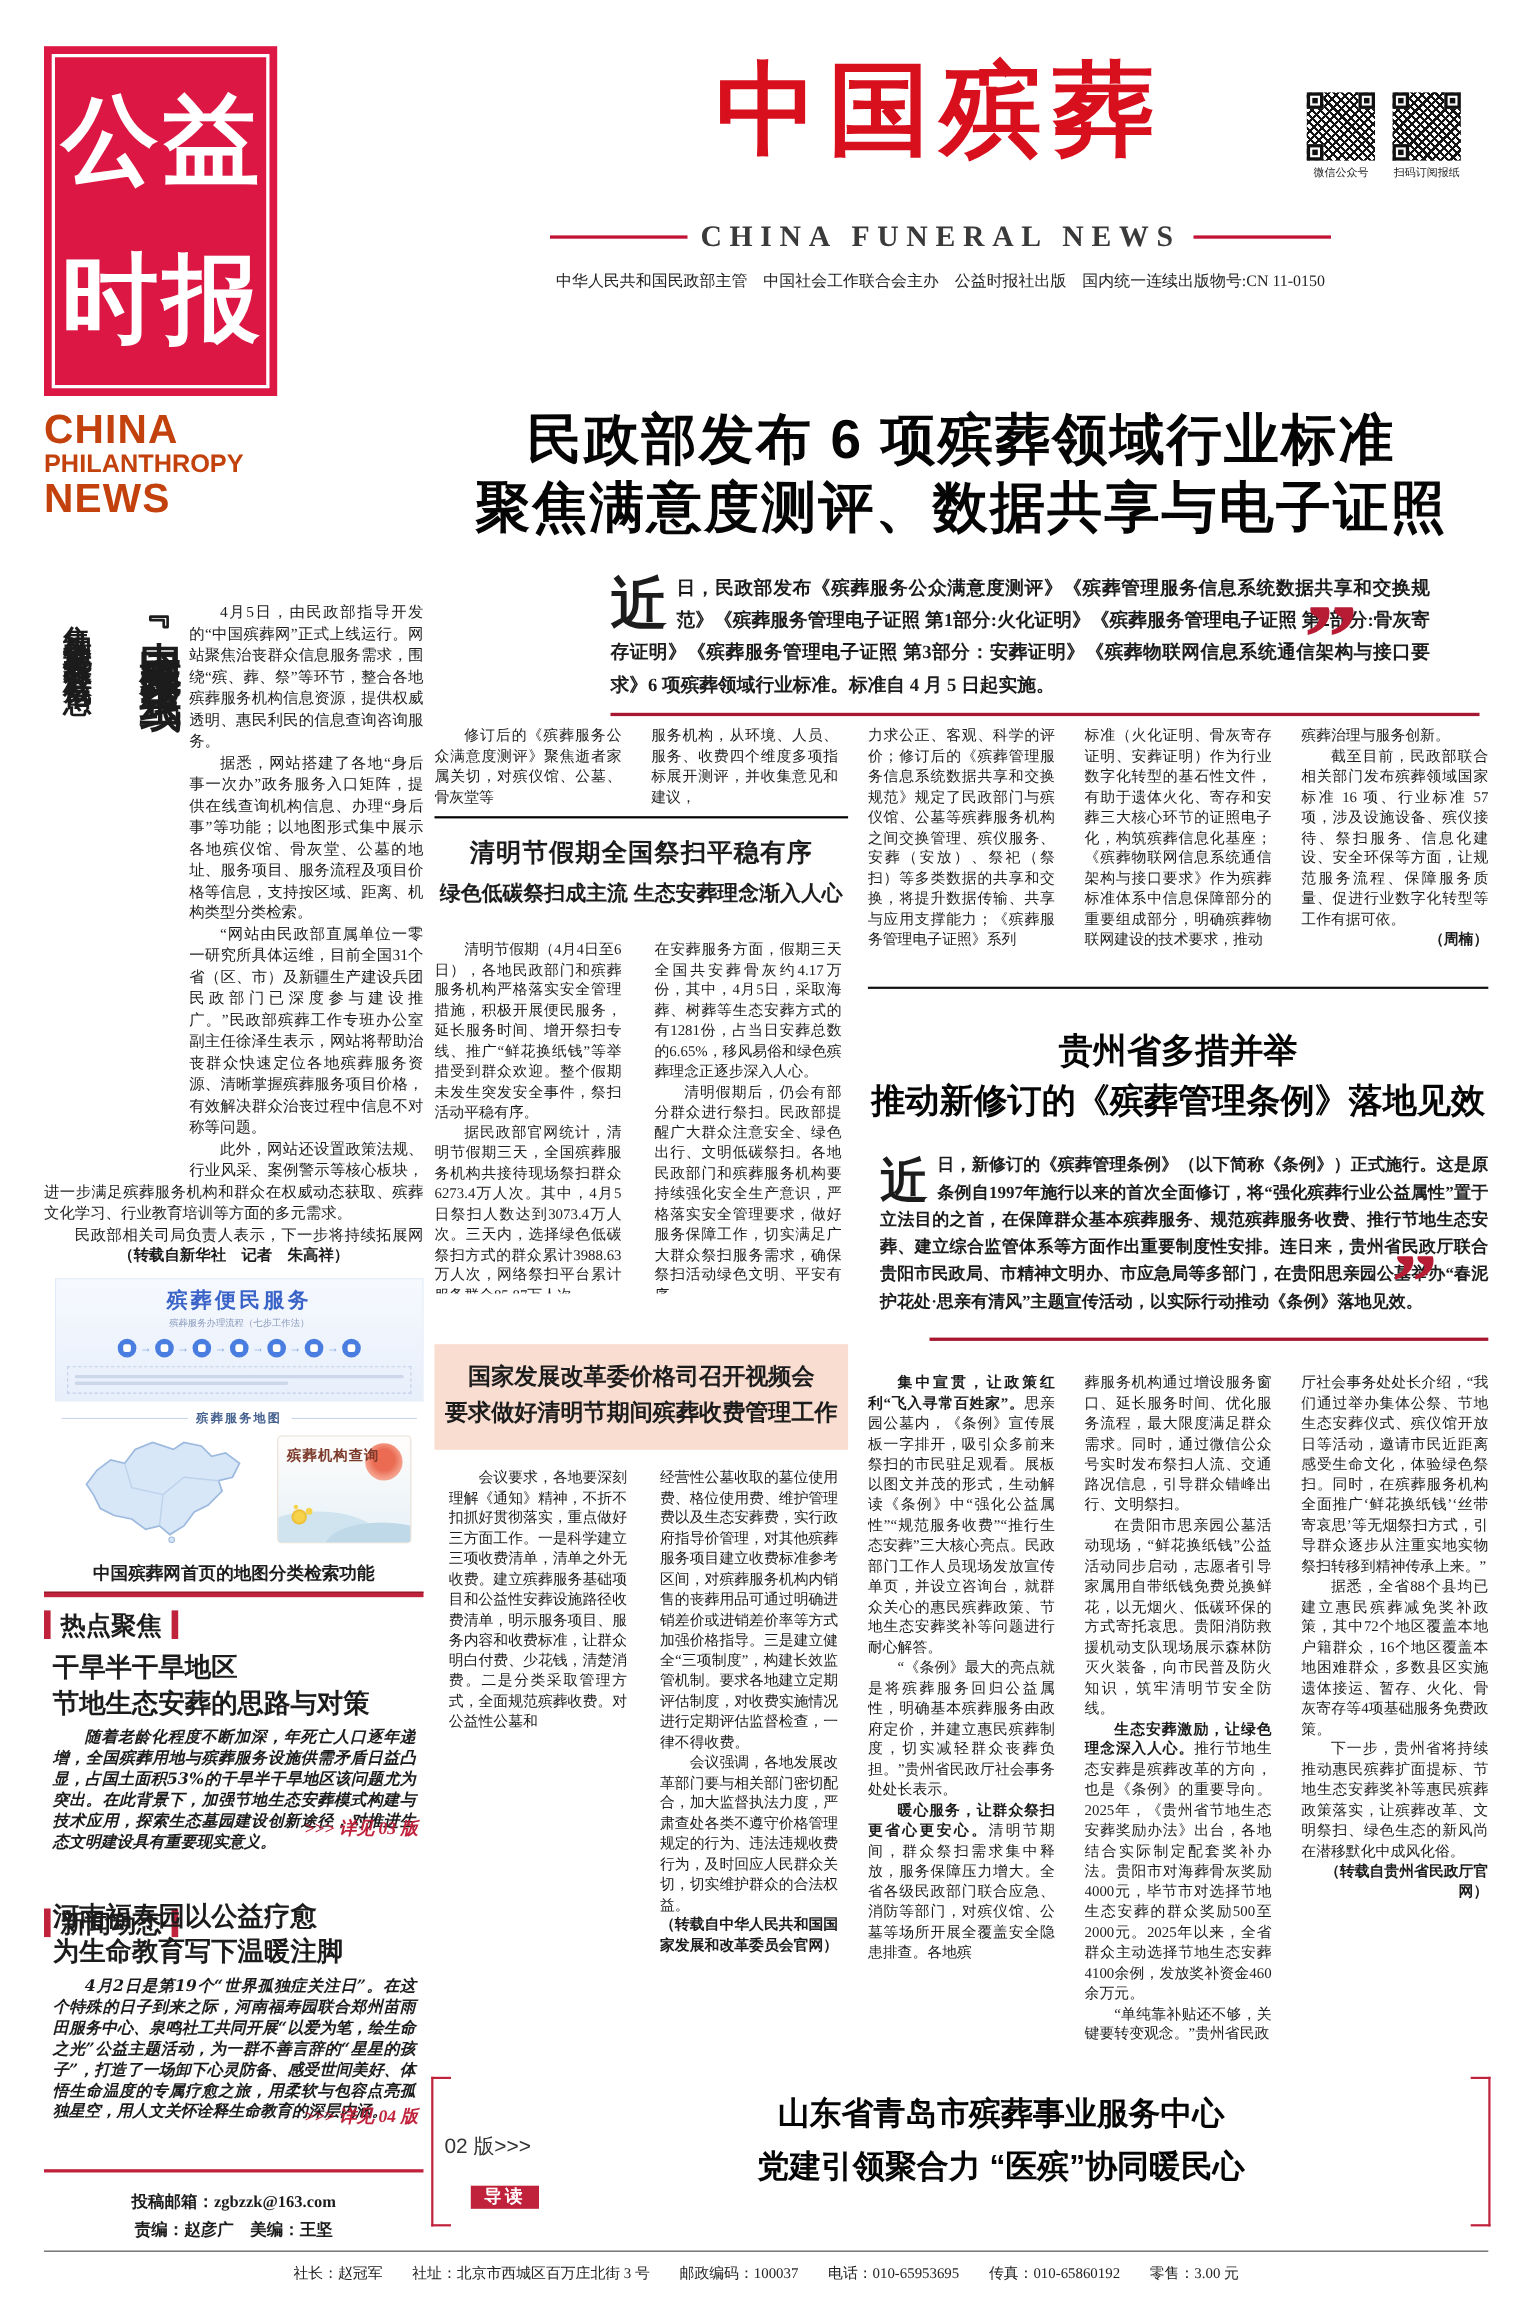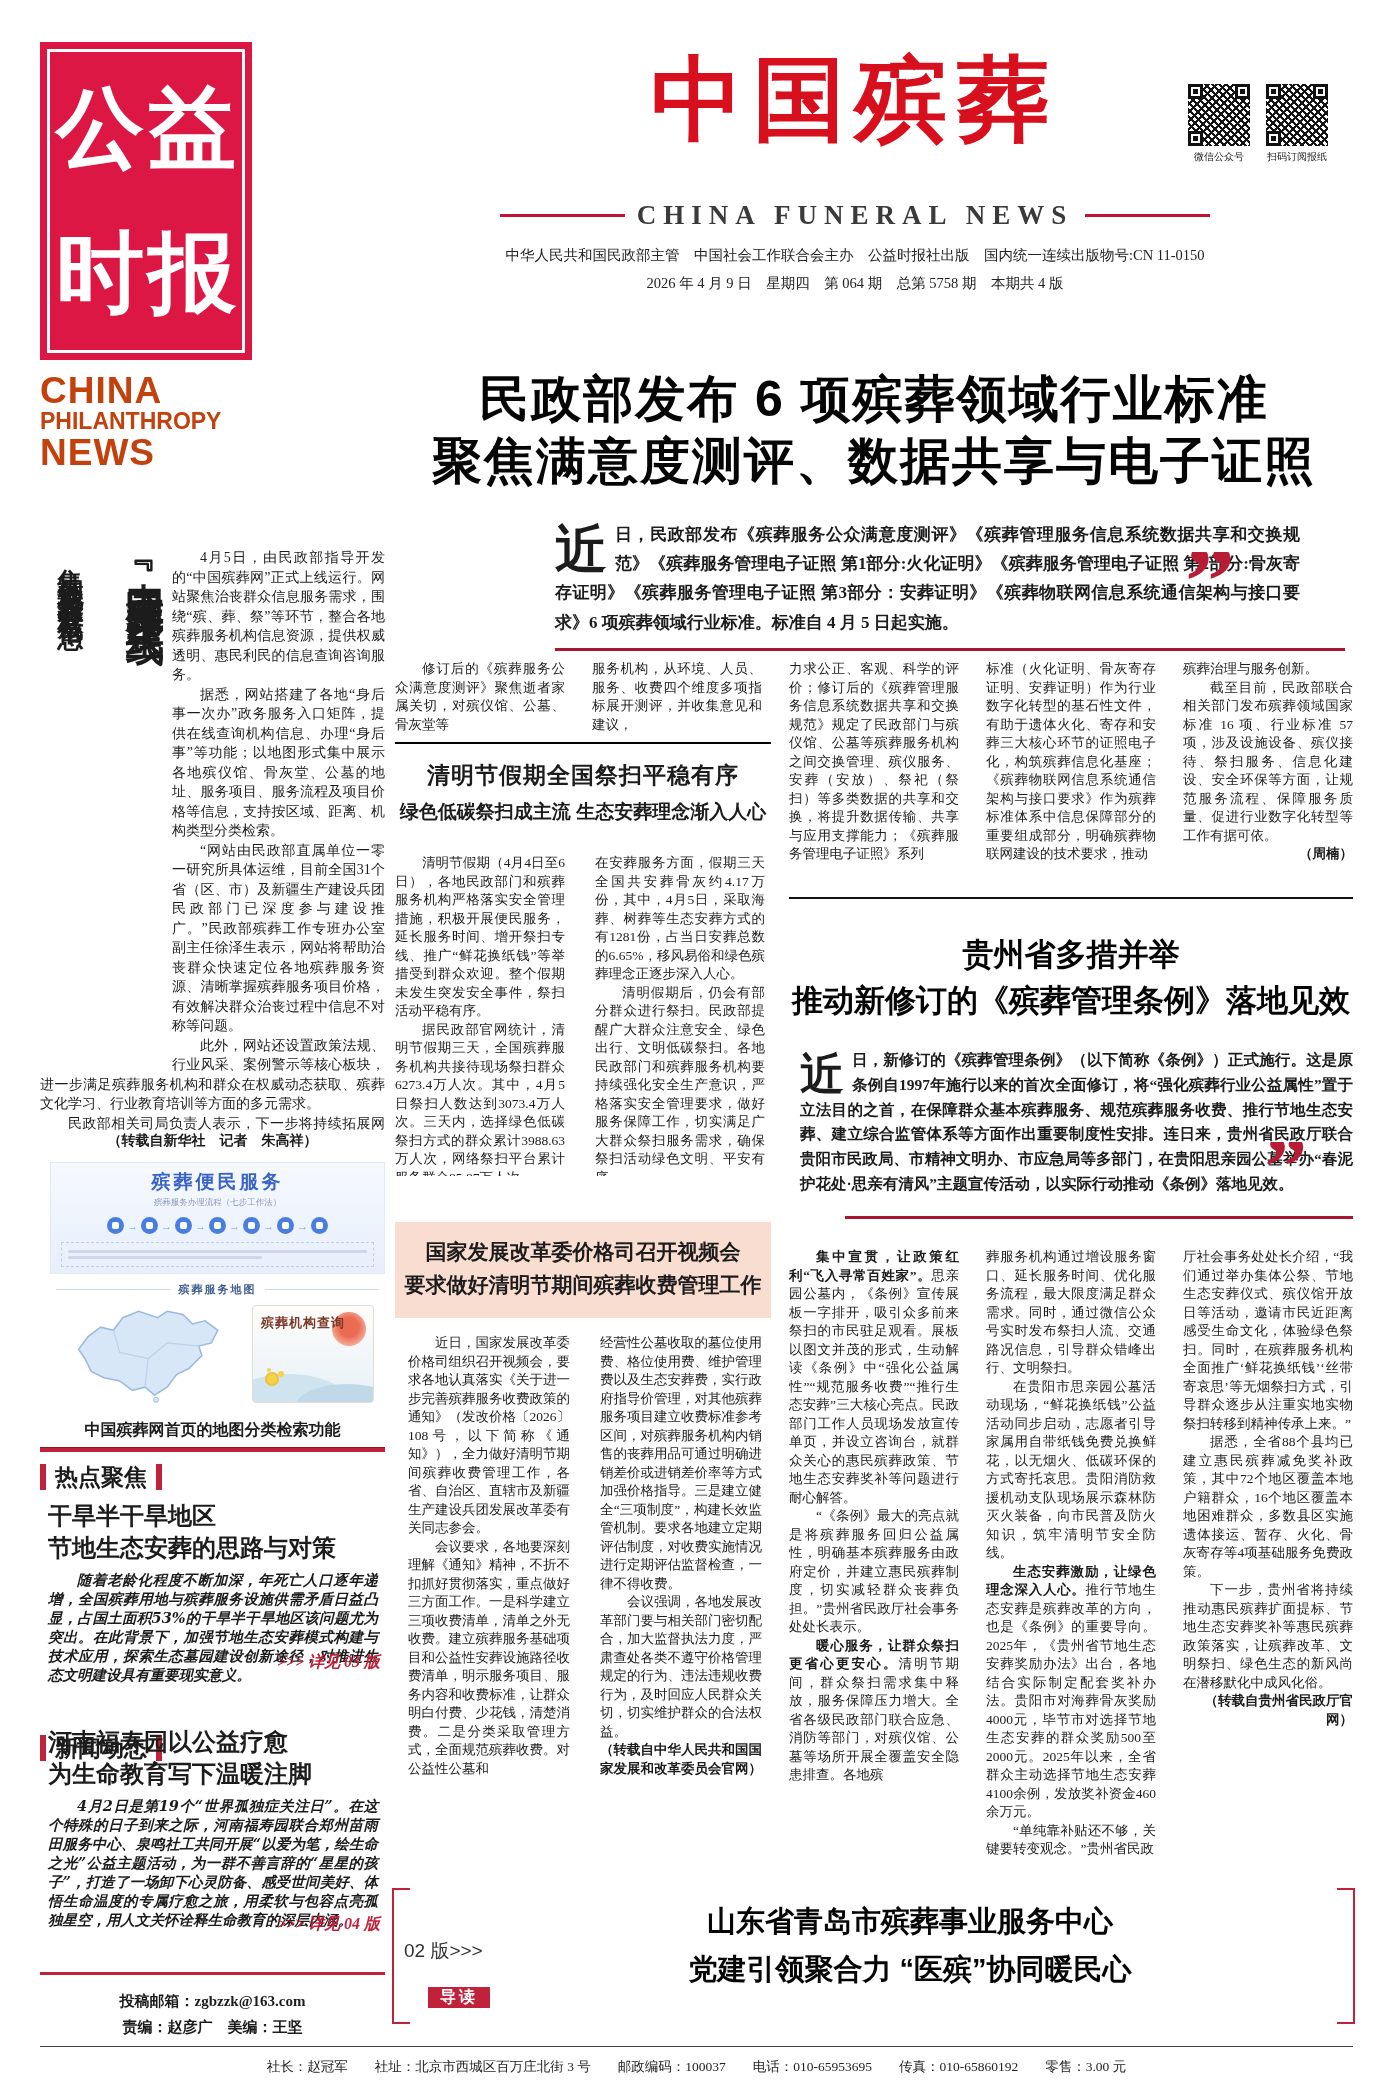--- a/index.html
+++ b/index.html
@@ -153,21 +153,20 @@
     <div class="l3">NEWS</div>
   </div>
 
   <div class="abs paper-title">中国殡葬</div>
   <div class="abs paper-sub">
     <span class="ln"></span>
     <span class="txt">CHINA FUNERAL NEWS</span>
     <span class="ln"></span>
   </div>
   <div class="abs info-line" style="top:246px">中华人民共和国民政部主管　中国社会工作联合会主办　公益时报社出版　国内统一连续出版物号:CN 11-0150</div>
-  <div class="abs info-line" style="top:274px">2026 年 4 月 9 日　星期四　第 064 期　总第 5758 期　本期共 4 版</div>
 
   <div class="abs qr-wrap">
     <div>
       <div class="qr">
         <span class="f tl">
             <i></i>
           </span>
           <span class="f tr">
             <i></i>
           </span>
@@ -263,21 +262,20 @@
     <p>据悉，全省88个县均已建立惠民殡葬减免奖补政策，其中72个地区覆盖本地户籍群众，16个地区覆盖本地困难群众，多数县区实施遗体接运、暂存、火化、骨灰寄存等4项基础服务免费政策。</p>
     <p>下一步，贵州省将持续推动惠民殡葬扩面提标、节地生态安葬奖补等惠民殡葬政策落实，让殡葬改革、文明祭扫、绿色生态的新风尚在潜移默化中成风化俗。</p>
     <p class="ni right byline">（转载自贵州省民政厅官网）</p>
   </div>
 
   <div class="abs pink-box hei">
     <div class="pt1">国家发展改革委价格司召开视频会</div>
     <div>要求做好清明节期间殡葬收费管理工作</div>
   </div>
   <div class="col" style="left:408px;top:1334px;width:162px;height:512px;">
-    <p>近日，国家发展改革委价格司组织召开视频会，要求各地认真落实《关于进一步完善殡葬服务收费政策的通知》（发改价格〔2026〕108号，以下简称《通知》），全力做好清明节期间殡葬收费管理工作，各省、自治区、直辖市及新疆生产建设兵团发展改革委有关同志参会。</p>
     <p>会议要求，各地要深刻理解《通知》精神，不折不扣抓好贯彻落实，重点做好三方面工作。一是科学建立三项收费清单，清单之外无收费。建立殡葬服务基础项目和公益性安葬设施路径收费清单，明示服务项目、服务内容和收费标准，让群众明白付费、少花钱，清楚消费。二是分类采取管理方式，全面规范殡葬收费。对公益性公墓和</p>
   </div>
   <div class="col" style="left:600px;top:1334px;width:162px;height:512px;">
     <p class="ni">经营性公墓收取的墓位使用费、格位使用费、维护管理费以及生态安葬费，实行政府指导价管理，对其他殡葬服务项目建立收费标准参考区间，对殡葬服务机构内销售的丧葬用品可通过明确进销差价或进销差价率等方式加强价格指导。三是建立健全“三项制度”，构建长效监管机制。要求各地建立定期评估制度，对收费实施情况进行定期评估监督检查，一律不得收费。</p>
     <p>会议强调，各地发展改革部门要与相关部门密切配合，加大监督执法力度，严肃查处各类不遵守价格管理规定的行为、违法违规收费行为，及时回应人民群众关切，切实维护群众的合法权益。</p>
     <p class="ni byline">（转载自中华人民共和国国家发展和改革委员会官网）</p>
   </div>
 
   <div class="abs sidebar">
     <div class="vtitles">

